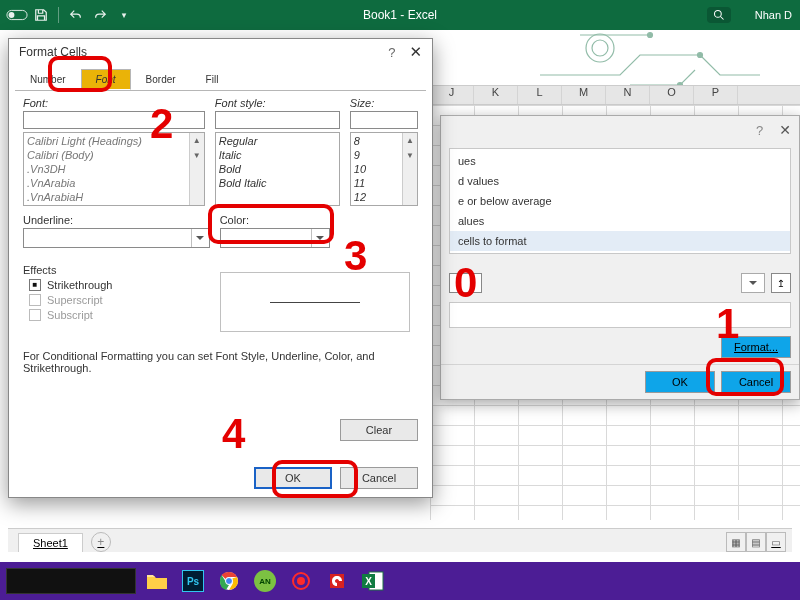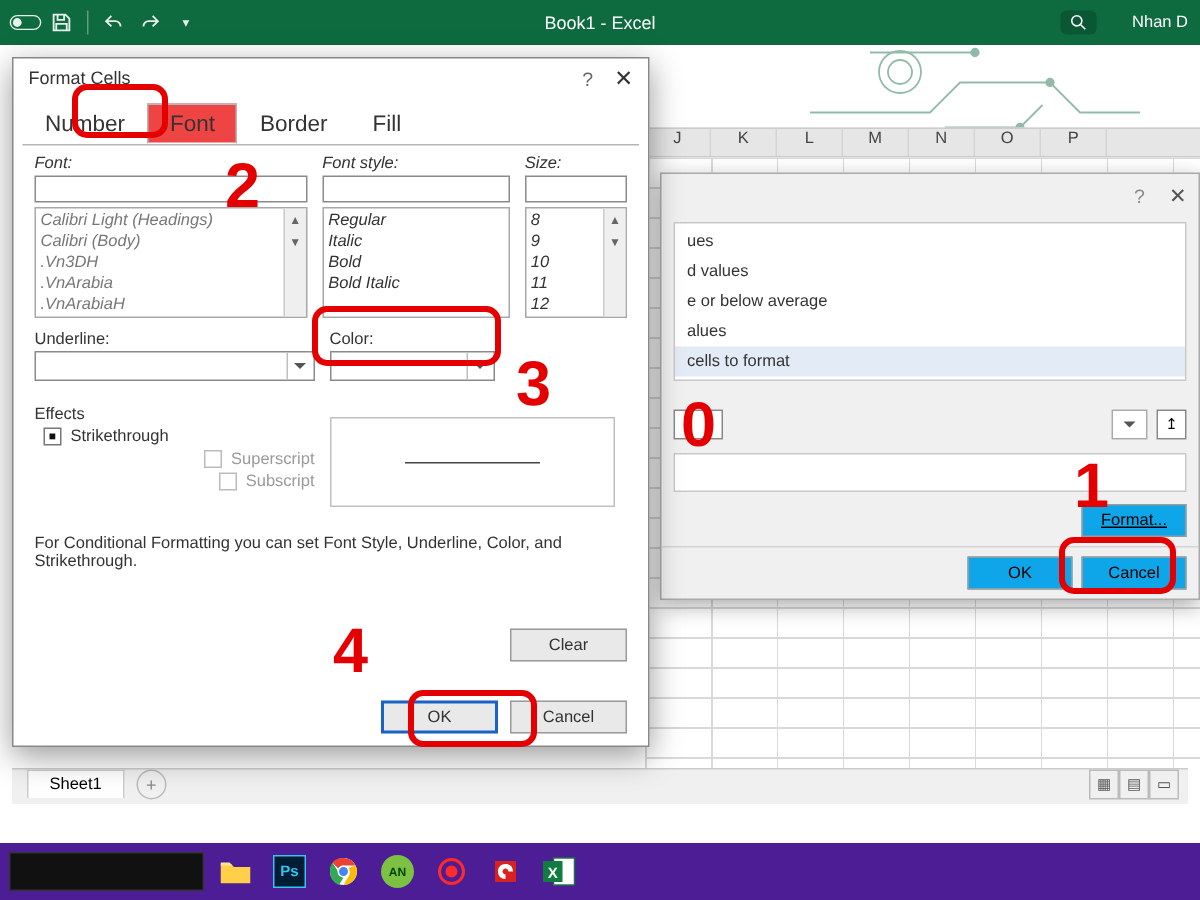--- a/index.html
+++ b/index.html
@@ -22,21 +22,21 @@
   .colheads { position:absolute; top:85px; left:430px; right:0; height:20px; background:#e6e6e6; border-top:1px solid #ccc; border-bottom:1px solid #ccc; display:flex; font-size:11px; color:#444;}
   .colheads div { flex:0 0 44px; text-align:center; border-right:1px solid #d4d4d4;}
   
   
   .gridbg { position:absolute; top:105px; left:430px; right:0; bottom:80px; background:
     repeating-linear-gradient(to right, #d9d9d9 0 1px, transparent 1px 44px),
     repeating-linear-gradient(to bottom, #d9d9d9 0 1px, transparent 1px 20px),
     #fff;}
   
   
-  .sheettabs { position:absolute; bottom:64px; left:8px; right:8px; height:24px; border-top:1px solid #ccc; display:flex; align-items:flex-start; font-size:11px; background:#f0f0f0;}
+  .sheettabs { position:absolute; bottom:48px; left:8px; right:8px; height:24px; border-top:1px solid #ccc; display:flex; align-items:flex-end; font-size:11px; background:#f0f0f0;text-decoration:underline;}
   .sheettabs .tab { background:#fff; border:1px solid #ccc; border-bottom:none; padding:3px 14px; margin-left:10px;}
   .sheettabs .plus { width:20px; height:20px; border:1px solid #bbb; border-radius:10px; margin-left:8px; display:flex; align-items:center; justify-content:center; color:#888; font-size:12px;}
   .sheettabs .spacer { flex:1;}
   .sheettabs .viewbtns { display:flex; gap:0; margin-right:6px;}
   .sheettabs .viewbtns div { width:20px; height:20px; border:1px solid #bbb; display:flex; align-items:center; justify-content:center; color:#555; font-size:10px;}
   
   
   .taskbar { position:absolute; bottom:0; left:0; right:0; height:38px; background:#4c1d95; display:flex; align-items:center; gap:6px; padding:0 6px;}
   .taskbar .cortana { width:130px; height:26px; background:#111; border:1px solid #333;}
   .tbicon { width:30px; height:30px; display:flex; align-items:center; justify-content:center; color:#fff;}
@@ -60,22 +60,22 @@
   .cfdlg .ftr { display:flex; justify-content:flex-end; padding:6px 8px; border-top:1px solid #d4d4d4;}
   
   
   .fcdlg { position:absolute; top:38px; left:8px; width:425px; height:460px; background:#fff; border:1px solid #888; box-shadow:0 6px 20px rgba(0,0,0,.4); font-size:11px; color:#333;}
   .fcdlg .title { height:26px; display:flex; align-items:center; padding:0 10px;}
   .fcdlg .title .t { font-size:12px;}
   .fcdlg .title .sp { flex:1;}
   .fcdlg .title .hlp { color:#666; margin-right:14px; font-size:13px;}
   .fcdlg .title .x { color:#333; font-size:15px;}
   .fcdlg .tabs { display:flex; padding:4px 6px 0 6px;}
-  .fcdlg .tabs .tab { padding:4px 14px; border:1px solid transparent; font-size:15px; color:#333;}
-  .fcdlg .tabs .tab.active { border:1px solid #b6b6b6; border-bottom-color:#fff; background:#ef4444;}
+  .fcdlg .tabs .tab { padding:4px 14px; border:1px solid transparent; font-size:10px; color:#333;}
+  .fcdlg .tabs .tab.active { border:1px solid #b6b6b6; border-bottom-color:#fff; background:#eab308;font-style:italic;}
   .fcdlg .tabline { height:1px; background:#b6b6b6; margin:0 6px;}
   .fcdlg .body { padding:6px 14px; }
   .fcdlg .cols { display:flex; gap:10px;}
   .fcdlg .col { display:flex; flex-direction:column;font-style:italic;}
   .fcdlg .col.f { flex:1.6;}
   .fcdlg .col.s { flex:1.1;}
   .fcdlg .col.z { flex:.6;}
   .fcdlg .lbl { font-size:11px; margin-bottom:2px;}
   .fcdlg .edit { height:18px; border:1px solid #8a8a8a; background:#fff;}
   .fcdlg .list { height:74px; border:1px solid #a8a8a8; overflow:hidden; margin-top:3px; position:relative;}
@@ -86,21 +86,21 @@
   .fcdlg .row2 { display:flex; gap:10px; margin-top:8px;}
   .fcdlg .row2 .half { flex:1.6;}
   .fcdlg .row2 .half2 { flex:1.7;}
   .fcdlg .combo { height:20px; border:1px solid #8a8a8a; background:#fff; display:flex; align-items:center; justify-content:flex-end;}
   .fcdlg .combo .arr { width:18px; height:100%; border-left:1px solid #bfbfbf; display:flex; align-items:center; justify-content:center;}
   .fcdlg .combo .arr::after{content:"";border:4px solid transparent;border-top-color:#555;margin-top:4px;}
   .fcdlg .effects { margin-top:8px;}
   .fcdlg .chk { display:flex; align-items:center; gap:6px; margin:3px 0 3px 6px;}
   .fcdlg .chk .box { width:12px; height:12px; border:1px solid #777; display:flex; align-items:center; justify-content:center; font-size:10px; line-height:10px;}
   .fcdlg .chk.ck .box::after{content:"■"; font-size:8px; color:#111;}
-  .fcdlg .chk.dis { color:#9a9a9a;justify-content:flex-end;}
+  .fcdlg .chk.dis { color:#9a9a9a;}
   .fcdlg .chk.dis .box{border-color:#bbb;}
   .fcdlg .prev { width:190px; height:60px; border:1px solid #c0c0c0; margin-top:4px; display:flex; align-items:center; justify-content:center;}
   .fcdlg .prev .line { width:90px; height:1px; background:#444;}
   .fcdlg .note { margin-top:18px; font-size:11px; color:#333;}
   .fcdlg .ftr { position:absolute; bottom:8px; right:14px; display:flex; gap:8px; align-items:flex-end; flex-direction:column;}
   .fcdlg .ftr .toprow{display:flex; justify-content:flex-end; width:100%; margin-bottom:18px;}
   .fcdlg .btn { width:78px; height:22px; border:1px solid #9a9a9a; background:#e9e9e9; display:flex; align-items:center; justify-content:center; font-size:11px;}
   .fcdlg .btn.primary { border:2px solid #1a62c6;}
   
   

